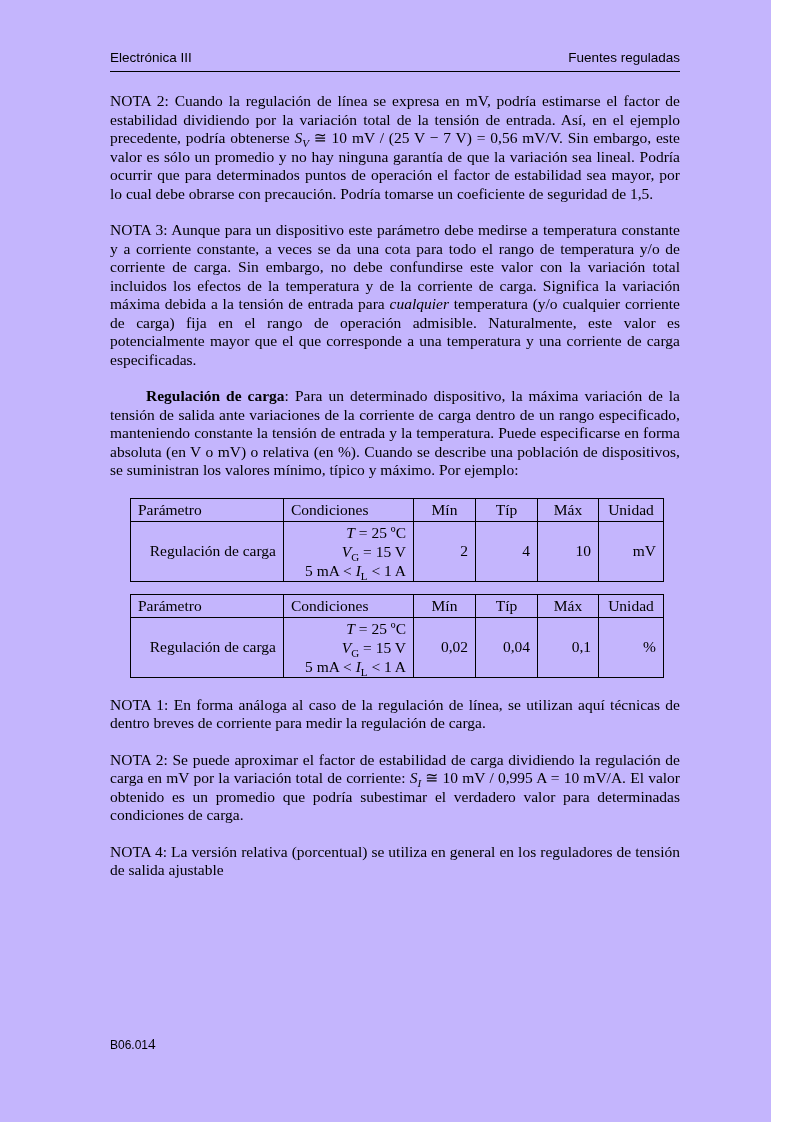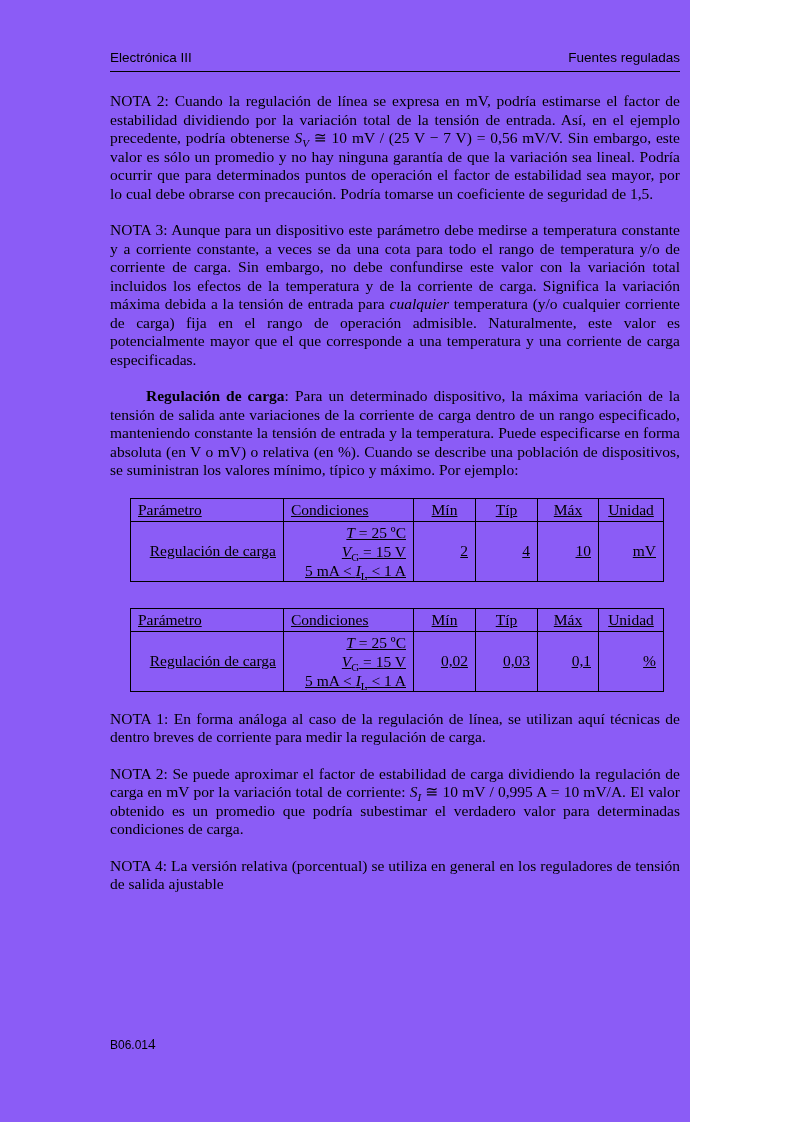--- a/index.html
+++ b/index.html
@@ -2,23 +2,23 @@
 <html lang="es"><head>
 <meta charset="utf-8">
 <style>
   html, body {
     margin: 0;
     padding: 0;
     background: #ffffff;
   }
   .page {
     position: relative;
-    width: 690px;
+    width: 771px;
     height: 1122px;
-    background: #8b5cf6;
+    background: #c4b5fd;
     color: #000000;
     font-family: "Liberation Serif", serif;
     overflow: hidden;
   }
   .content {
     position: absolute;
     left: 110px;
     top: 50px;
     width: 570px;
   }
@@ -42,23 +42,22 @@
     text-indent: 36px;
   }
   sub {
     font-size: 11px;
     line-height: 0;
   }
   table.spec {
     border-collapse: collapse;
     table-layout: fixed;
     width: 533px;
-    margin: 0 0 26px 20px;
+    margin: 0 0 12px 20px;
     font-size: 15.5px;
-    text-decoration: underline;
   }
   table.spec.second {
     margin-bottom: 15px;
   }
   table.spec th, table.spec td {
     border: 1px solid #000000;
     font-weight: normal;
     padding: 1px 7px;
     text-align: right;
   }
@@ -171,21 +170,21 @@
       </thead>
       <tbody>
         <tr>
           <td class="td-param">Regulación de carga</td>
           <td class="td-cond">
             <div><i>T</i> = 25 ºC</div>
             <div><i>V</i><sub>G</sub> = 15 V</div>
             <div>5 mA &lt; <i>I</i><sub>L</sub> &lt; 1 A</div>
           </td>
           <td class="td-num">0,02</td>
-          <td class="td-num">0,03</td>
+          <td class="td-num">0,04</td>
           <td class="td-num">0,1</td>
           <td class="td-num">%</td>
         </tr>
       </tbody>
     </table>
 
     <p class="para">NOTA 1: En forma análoga al caso de la regulación de línea, se utilizan aquí técnicas de dentro breves de corriente para medir la regulación de carga.</p>
 
     <p class="para">NOTA 2: Se puede aproximar el factor de estabilidad de carga dividiendo la regulación de carga en mV por la variación total de corriente: <i>S</i><sub><i>I</i></sub> ≅ 10 mV / 0,995 A = 10 mV/A. El valor obtenido es un promedio que podría subestimar el verdadero valor para determinadas condiciones de carga.</p>
 

